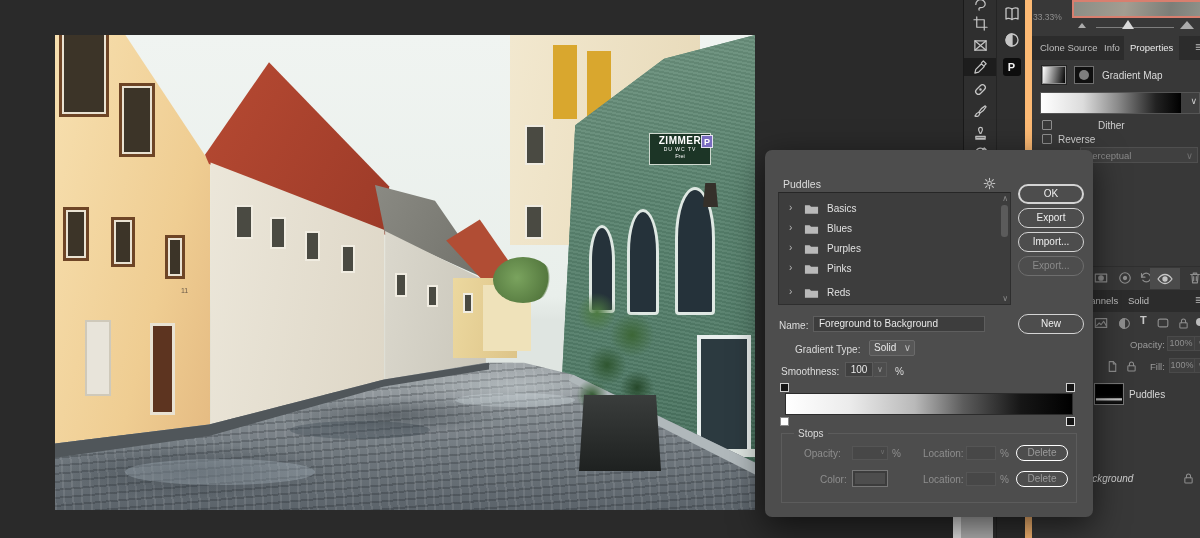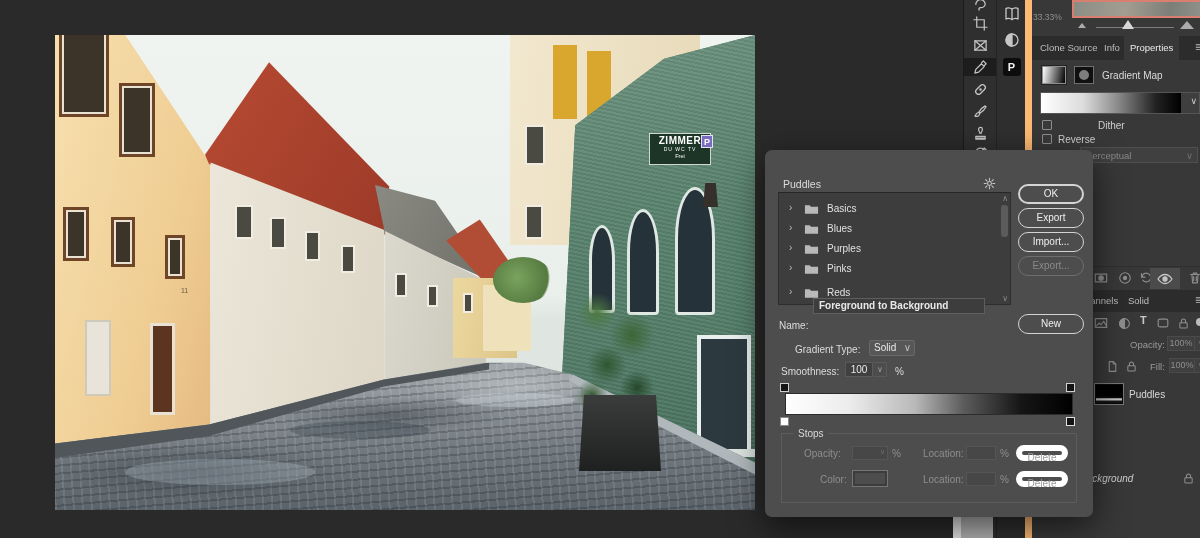--- a/index.html
+++ b/index.html
@@ -171,22 +171,22 @@
   .prow svg{position:absolute;left:25px;top:4px;}
   .prow .lbl{position:absolute;left:48px;top:4px;color:#e0e0e0;}
   .pscroll{position:absolute;right:2px;top:12px;width:7px;height:32px;background:#5b5b5b;border-radius:3px;}
   .ps-up{position:absolute;right:2px;top:1px;color:#8a8a8a;font-size:8px;}
   .ps-dn{position:absolute;right:2px;bottom:1px;color:#8a8a8a;font-size:8px;}
   .pill{position:absolute;left:253px;width:66px;height:20px;border:1px solid #d4d4d4;border-radius:10px;
       color:#eeeeee;text-align:center;line-height:18px;background:transparent;}
   .pill.ok{border-width:2px;line-height:16px;}
   .pill.disabled{border-color:#6e6e6e;color:#8a8a8a;}
   .nm-lbl{left:14px;top:170px;}
-  .nm-field{position:absolute;left:48px;top:148px;width:172px;height:16px;background:#3d3d3d;border:1px solid #5e5e5e;
-      color:#e8e8e8;line-height:14px;padding:0 5px;font-weight:bold;}
+  .nm-field{position:absolute;left:48px;top:166px;width:172px;height:16px;background:#3d3d3d;border:1px solid #5e5e5e;
+      color:#e8e8e8;line-height:14px;padding:0 5px;}
   .gt-lbl{left:30px;top:194px;}
   .gt-dd{position:absolute;left:104px;top:190px;width:46px;height:16px;background:#575757;border:1px solid #6a6a6a;
       border-radius:2px;color:#e8e8e8;line-height:14px;padding:0 4px;}
   .gt-dd .ch{position:absolute;right:3px;color:#bdbdbd;}
   .sm-lbl{left:16px;top:216px;}
   .sm-field{position:absolute;left:80px;top:212px;width:28px;height:15px;background:#404040;border:1px solid #5a5a5a;
       color:#e8e8e8;text-align:center;line-height:13px;}
   .sm-ch{position:absolute;left:109px;top:212px;width:13px;height:15px;border:1px solid #5a5a5a;border-left:none;
       color:#9d9d9d;font-size:8px;text-align:center;line-height:13px;}
   .sm-pct{left:130px;top:216px;}
@@ -196,21 +196,21 @@
   .stopmark.col-l{left:15px;top:267px;background:#ffffff;border-color:#8a8a8a;}
   .stopmark.col-r{left:301px;top:267px;background:#141414;border-color:#e0e0e0;}
   .dlg-grad{position:absolute;left:20px;top:243px;width:288px;height:22px;border:1px solid #2c2c2c;
       background:linear-gradient(90deg,#fff 0%,#ececec 22%,#b9b9b9 45%,#5c5c5c 62%,#161616 82%,#000 100%);}
   .stops-group{position:absolute;left:16px;top:283px;width:296px;height:70px;border:1px solid #5c5c5c;}
   .stops-legend{position:absolute;left:12px;top:-6px;background:#4d4d4d;padding:0 4px;color:#d9d9d9;}
   .s-lbl{position:absolute;color:#8e8e8e;}
   .s-field{position:absolute;width:36px;height:14px;background:#474747;border:1px solid #555;}
   .s-field .ch{position:absolute;right:2px;top:1px;font-size:7px;color:#6f6f6f;}
   .s-swatch{position:absolute;width:36px;height:17px;background:#4d4d4d;border:1px solid #777;box-shadow:inset 0 0 0 2px #3c3c3c;}
-  .s-del{position:absolute;width:52px;height:16px;border:6px solid #ffffff;border-radius:8px;color:#9a9a9a;
+  .s-del{position:absolute;width:52px;height:16px;border:1px solid #ffffff;border-radius:8px;color:#9a9a9a;
       text-align:center;line-height:14px;}
 </style>
 </head>
 <body>
 
 <div class="screen">
 
   <div class="abs photo">
     <div class="shape b1"></div>
     <div class="shape b2roof"></div>

